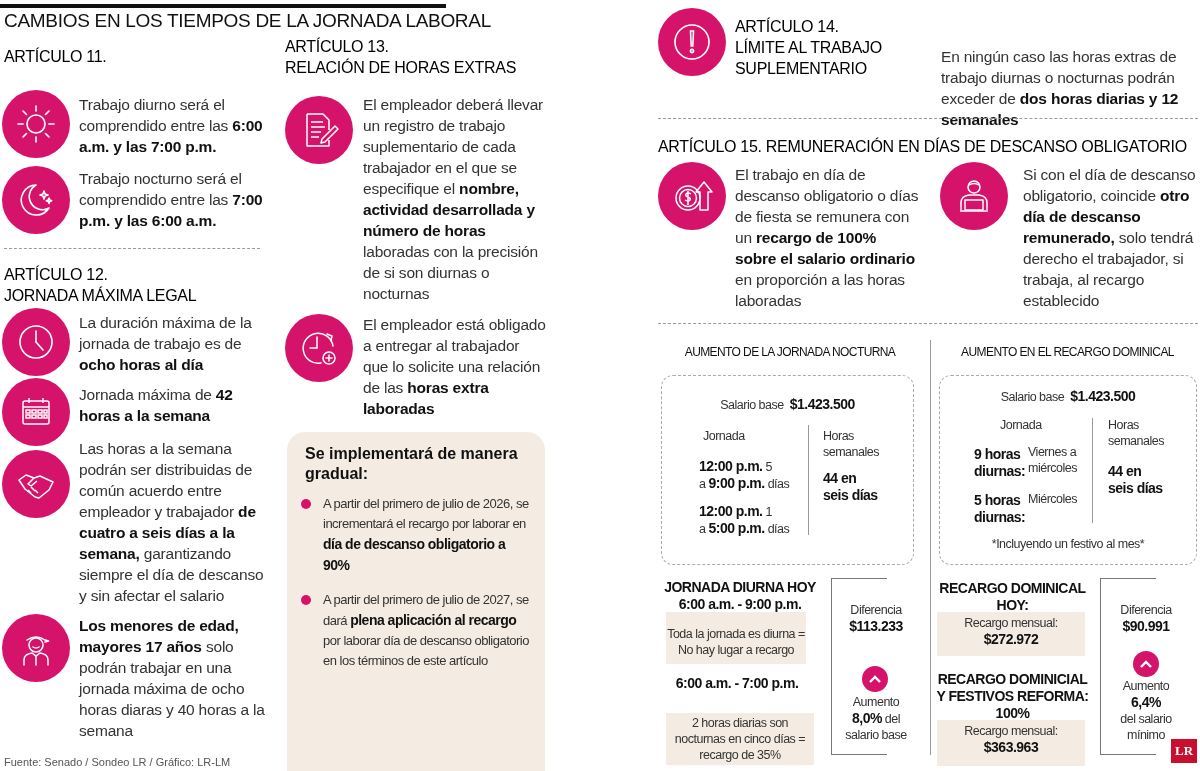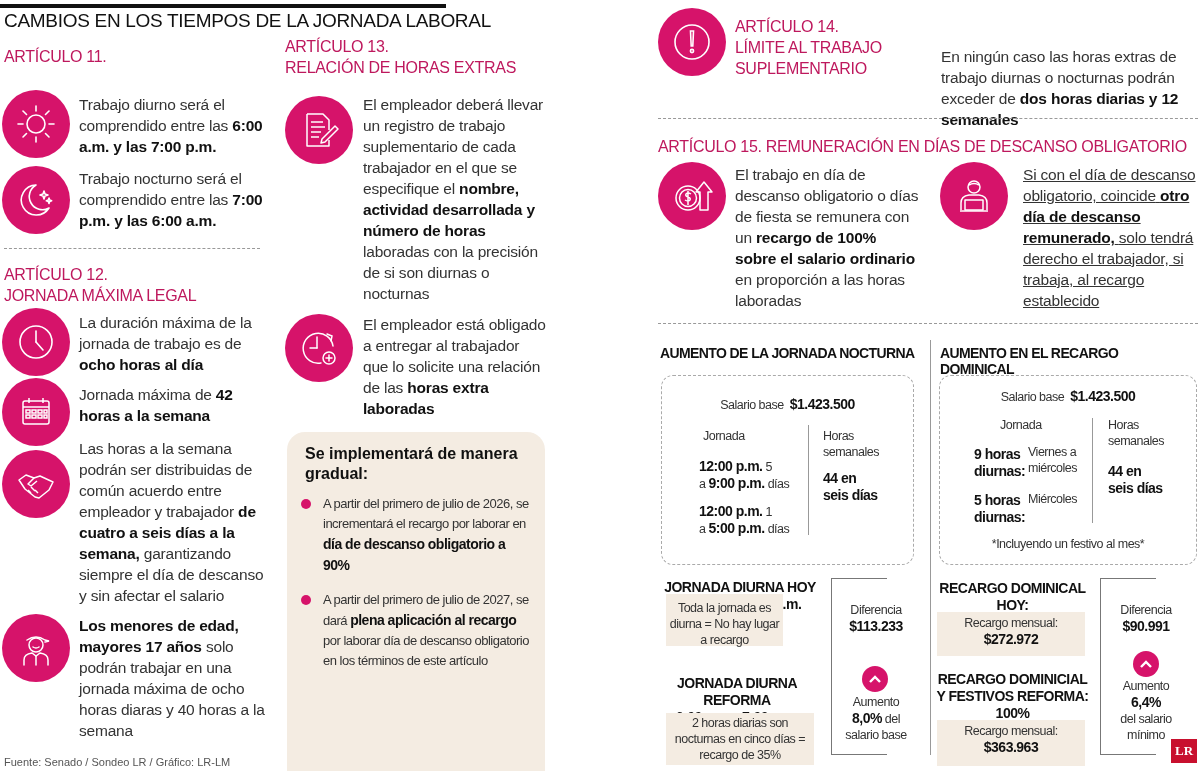--- a/index.html
+++ b/index.html
@@ -1,33 +1,33 @@
 <!DOCTYPE html>
 <html><head>
 <meta charset="utf-8">
 <style>
   * { box-sizing: border-box; margin: 0; padding: 0; }
   body { width: 1200px; height: 771px; background: #ffffff; position: relative; overflow: hidden; font-family: "Liberation Sans", sans-serif; color: #222; }
   .abs { position: absolute; }
   .topbar { left: 0; top: 4px; width: 446px; height: 4px; background: #111; }
   .main-title { left: 4px; top: 10px; font-size: 19px; font-weight: normal; letter-spacing: -0.3px; color: #111; white-space: nowrap; }
-  .art-head { font-size: 16px; line-height: 21px; color: #be185d; text-transform: uppercase; letter-spacing: -0.3px; }
+  .art-head { font-size: 16px; line-height: 21px; color: #000000; text-transform: uppercase; letter-spacing: -0.3px; }
   .circle { width: 68px; height: 68px; border-radius: 50%; background: #D6136A; display: flex; align-items: center; justify-content: center; }
   .circle svg { width: 44px; height: 44px; }
   .txt { font-size: 15.5px; line-height: 21px; color: #333; font-weight: 300; letter-spacing: -0.2px; }
   .txt b { font-weight: bold; color: #111; }
   .dash-h { border-top: 1.5px dashed #999; height: 0; }
   .beige { background: #F4ECE2; }
   .gradual-box { left: 287px; top: 432px; width: 258px; height: 345px; border-radius: 18px 18px 0 0; padding: 12px 14px; }
   .gradual-title { font-size: 16px; font-weight: bold; line-height: 20px; color: #111; margin-bottom: 10px; margin-left: 4px; }
   .bullet { display: flex; margin-bottom: 14px; }
   .bullet .dot { width: 10px; height: 10px; border-radius: 50%; background: #D6136A; flex: 0 0 10px; margin-top: 5px; margin-right: 12px; }
   .bullet .btxt { font-size: 13px; line-height: 20px; color: #333; letter-spacing: -0.5px; }
   .bullet .btxt b { font-size: 14px; color: #111; }
-  .sec-head { font-size: 14px; font-weight: bold; color: #111; letter-spacing: -0.6px; text-align: left; }
+  .sec-head { font-size: 12px; font-weight: normal; color: #111; letter-spacing: -0.6px; text-align: center; }
   .dbox { border: 1.5px dashed #aaa; border-radius: 12px; }
   .small { font-size: 12.5px; line-height: 16px; color: #333; letter-spacing: -0.5px; }
   .small b { color: #111; font-size: 14px; margin-top: 20px; }
   .vline { width: 1px; background: #999; }
   .bracket { border: 1px solid #777; border-left: 1px solid #777; border-right: none; }
   .up-circ { width: 26px; height: 26px; border-radius: 50%; background: #D6136A; display: flex; align-items: center; justify-content: center; margin: 0 auto; }
   .center { text-align: center; }
   .lr { width: 26px; height: 24px; background: #C8102E; color: #fff; font-family: "Liberation Serif", serif; font-weight: bold; font-size: 13px; display: flex; align-items: center; justify-content: center; }
   .footer { left: 4px; top: 756px; font-size: 11px; color: #555; }
 </style>
@@ -213,21 +213,21 @@
 
 <div class="abs circle" style="left:940px; top:162px;">
   <svg viewBox="0 0 44 44" fill="none" stroke="#fff" stroke-width="1.5" stroke-linejoin="round">
     <circle cx="22" cy="13" r="6"></circle>
     <path d="M17 11 q5 -3 10 0"></path>
     <path d="M9 36 v-7 q0 -7 8 -8 h10 q8 1 8 8 v7"></path>
     <rect x="13" y="26" width="18" height="10"></rect>
     <line x1="8" y1="37" x2="36" y2="37"></line>
   </svg>
 </div>
-<div class="abs txt" style="left:1023px; top:164px; width:178px;text-decoration:underline;">
+<div class="abs txt" style="left:1023px; top:164px; width:178px;">
   <span>Si con el día de descanso obligatorio, coincide</span> <b>otro día de descanso remunerado,</b> <span>solo tendrá derecho el trabajador, si trabaja, al recargo establecido</span>
 </div>
 
 <div class="abs dash-h" style="left:658px; top:323px; width:540px;"></div>
 
 <div class="abs sec-head" style="left:660px; top:345px; width:260px;">AUMENTO DE LA JORNADA NOCTURNA</div>
 <div class="abs dbox" style="left:661px; top:375px; width:253px; height:190px;"></div>
 <div class="abs small center" style="left:661px; top:396px; width:253px;">
   <span>Salario base</span>&nbsp; <b>$1.423.500</b>
 </div>
@@ -241,23 +241,22 @@
   <div><span>a</span> <b>5:00 p.m.</b> <span>días</span></div>
 </div>
 <div class="abs vline" style="left:808px; top:425px; height:110px;"></div>
 <div class="abs small" style="left:823px; top:428px; width:70px;">Horas semanales</div>
 <div class="abs small" style="left:823px; top:470px; width:60px;"><b>44 en seis días</b></div>
 
 <div class="abs small center" style="left:655px; top:579px; width:170px;">
   <div><b>JORNADA DIURNA HOY</b></div>
   <div><b>6:00 a.m. - 9:00 p.m.</b></div>
 </div>
-<div class="abs beige small center" style="left:666px; top:594px; width:117px; height:52px; padding-top:6px;">Toda la jornada es diurna = No hay lugar a recargo</div>
+<div class="abs beige small center" style="left:666px; top:612px; width:140px; height:52px; padding-top:14px;">Toda la jornada es diurna = No hay lugar a recargo</div>
 <div class="abs small center" style="left:652px; top:675px; width:170px;">
-  <div><b>JORNADA DIURNA REFORMA</b></div>
   <div><b>6:00 a.m. - 7:00 p.m.</b></div>
 </div>
 <div class="abs beige small center" style="left:666px; top:713px; width:148px; height:52px; padding-top:2px;">2 horas diarias son nocturnas en cinco días = recargo de 35%</div>
 
 <div class="abs bracket" style="left:831px; top:578px; width:56px; height:177px;"></div>
 <div class="abs small center" style="left:833px; top:602px; width:86px;">
   <div>Diferencia</div>
   <div><b>$113.233</b></div>
 </div>
 <div class="abs" style="left:862px; top:666px;">

